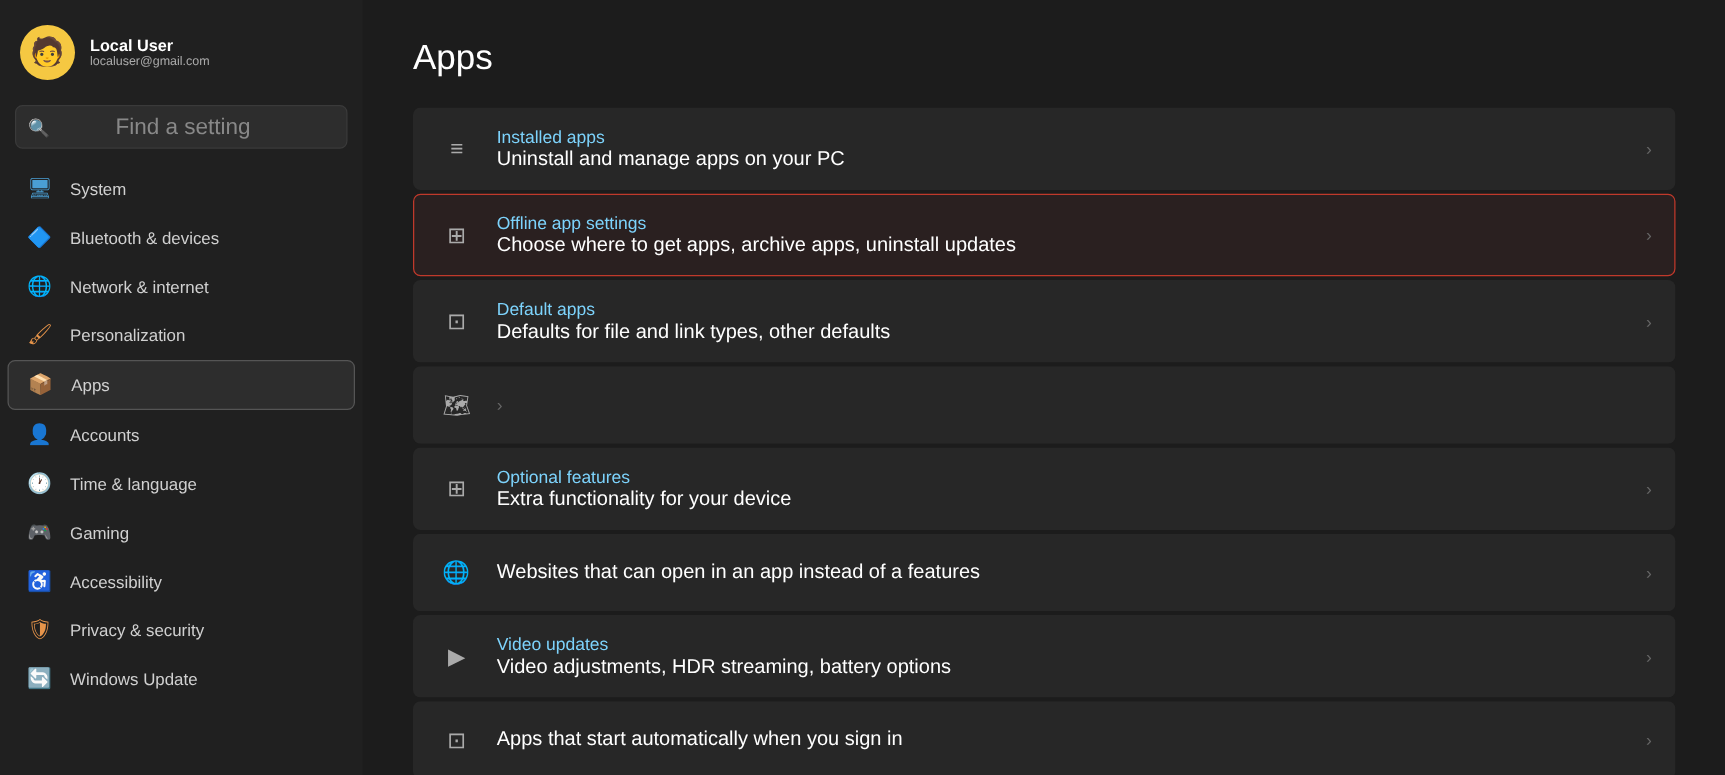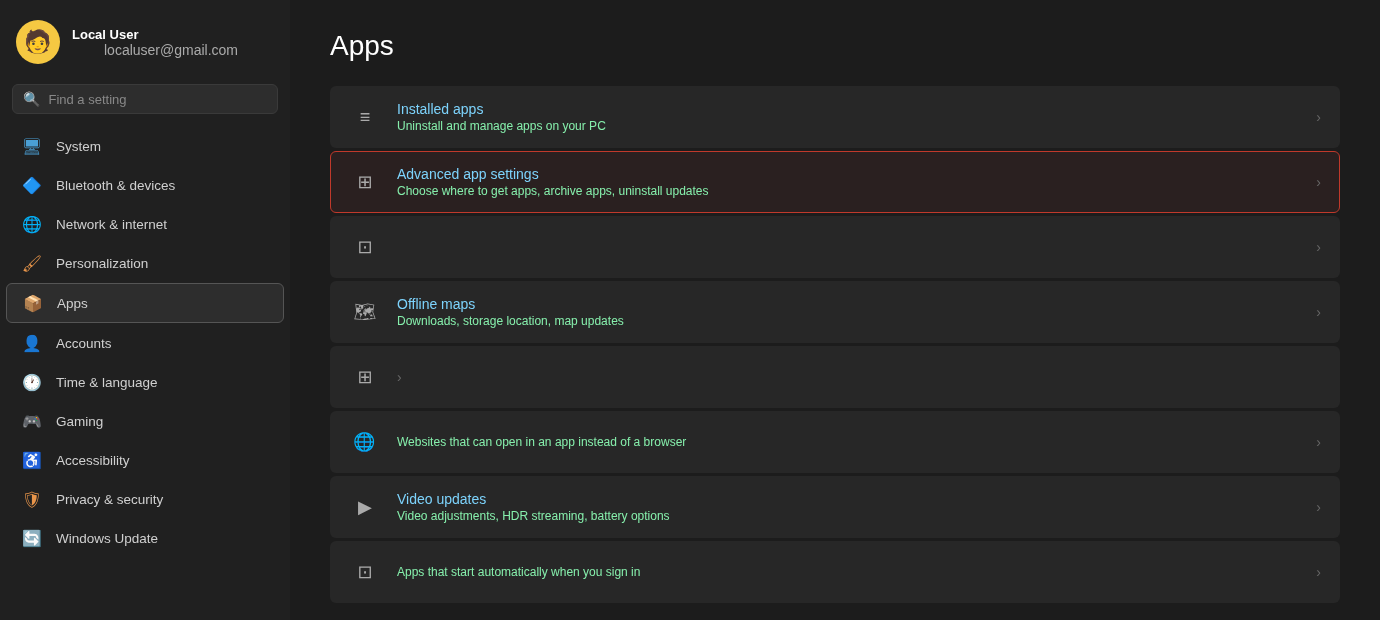--- a/index.html
+++ b/index.html
@@ -48,43 +48,43 @@
       display: flex;
       flex-direction: column;
       justify-content: flex-end;
     }
     .user-name {
       font-size: 13px;
       font-weight: 600;
       color: #ffffff;
     }
     .user-email {
-      font-size: 14px;
+      font-size: 10px;
       color: #aaaaaa;
-      margin-left: 32px;
     }
 
     .search-bar {
       margin: 4px 12px 12px 12px;
       background: #2d2d2d;
       border: 1px solid #3a3a3a;
       border-radius: 6px;
       display: flex;
       align-items: center;
       padding: 6px 10px;
       gap: 8px;
       cursor: text;
     }
     .search-bar input {
       background: transparent;
       border: none;
       outline: none;
       color: #cccccc;
-      font-size: 13px;
+      font-size: 18px;
       width: 100%;
+      margin-left: 44px;
     }
     .search-bar input::placeholder { color: #888; }
     .search-icon-svg {
       color: #888;
       font-size: 14px;
       flex-shrink: 0;
     }
 
     .nav-item {
       display: flex;
@@ -165,22 +165,22 @@
       display: flex;
       flex-direction: column;
       gap: 2px;
     }
     .settings-item-title {
       font-size: 14px;
       color: #7dd3fc;
       font-weight: 400;
     }
     .settings-item-desc {
-      font-size: 12px;
-      color: #86efac;
+      font-size: 16px;
+      color: #ffffff;
     }
 
     .chevron {
       color: #666;
       font-size: 14px;
     }
   </style>
 </head>
 <body>
 
@@ -255,47 +255,49 @@
         <div class="settings-item-icon">≡</div>
         <div class="settings-item-text">
           <span class="settings-item-title">Installed apps</span>
           <span class="settings-item-desc">Uninstall and manage apps on your PC</span>
         </div>
         <span class="chevron">›</span>
       </div>
       <div class="settings-item highlighted">
         <div class="settings-item-icon">⊞</div>
         <div class="settings-item-text">
-          <span class="settings-item-title">Advanced app settings</span>
+          <span class="settings-item-title">Offline app settings</span>
           <span class="settings-item-desc">Choose where to get apps, archive apps, uninstall updates</span>
         </div>
         <span class="chevron">›</span>
       </div>
       <div class="settings-item">
         <div class="settings-item-icon">⊡</div>
         <div class="settings-item-text">
+          <span class="settings-item-title">Default apps</span>
+          <span class="settings-item-desc">Defaults for file and link types, other defaults</span>
         </div>
         <span class="chevron">›</span>
       </div>
       <div class="settings-item">
         <div class="settings-item-icon">🗺</div>
-        <div class="settings-item-text">
-          <span class="settings-item-title">Offline maps</span>
-          <span class="settings-item-desc">Downloads, storage location, map updates</span>
-        </div>
         <span class="chevron">›</span>
       </div>
       <div class="settings-item">
         <div class="settings-item-icon">⊞</div>
+        <div class="settings-item-text">
+          <span class="settings-item-title">Optional features</span>
+          <span class="settings-item-desc">Extra functionality for your device</span>
+        </div>
         <span class="chevron">›</span>
       </div>
       <div class="settings-item">
         <div class="settings-item-icon">🌐</div>
         <div class="settings-item-text">
-          <span class="settings-item-desc">Websites that can open in an app instead of a browser</span>
+          <span class="settings-item-desc">Websites that can open in an app instead of a features</span>
         </div>
         <span class="chevron">›</span>
       </div>
       <div class="settings-item">
         <div class="settings-item-icon">▶</div>
         <div class="settings-item-text">
           <span class="settings-item-title">Video updates</span>
           <span class="settings-item-desc">Video adjustments, HDR streaming, battery options</span>
         </div>
         <span class="chevron">›</span>

